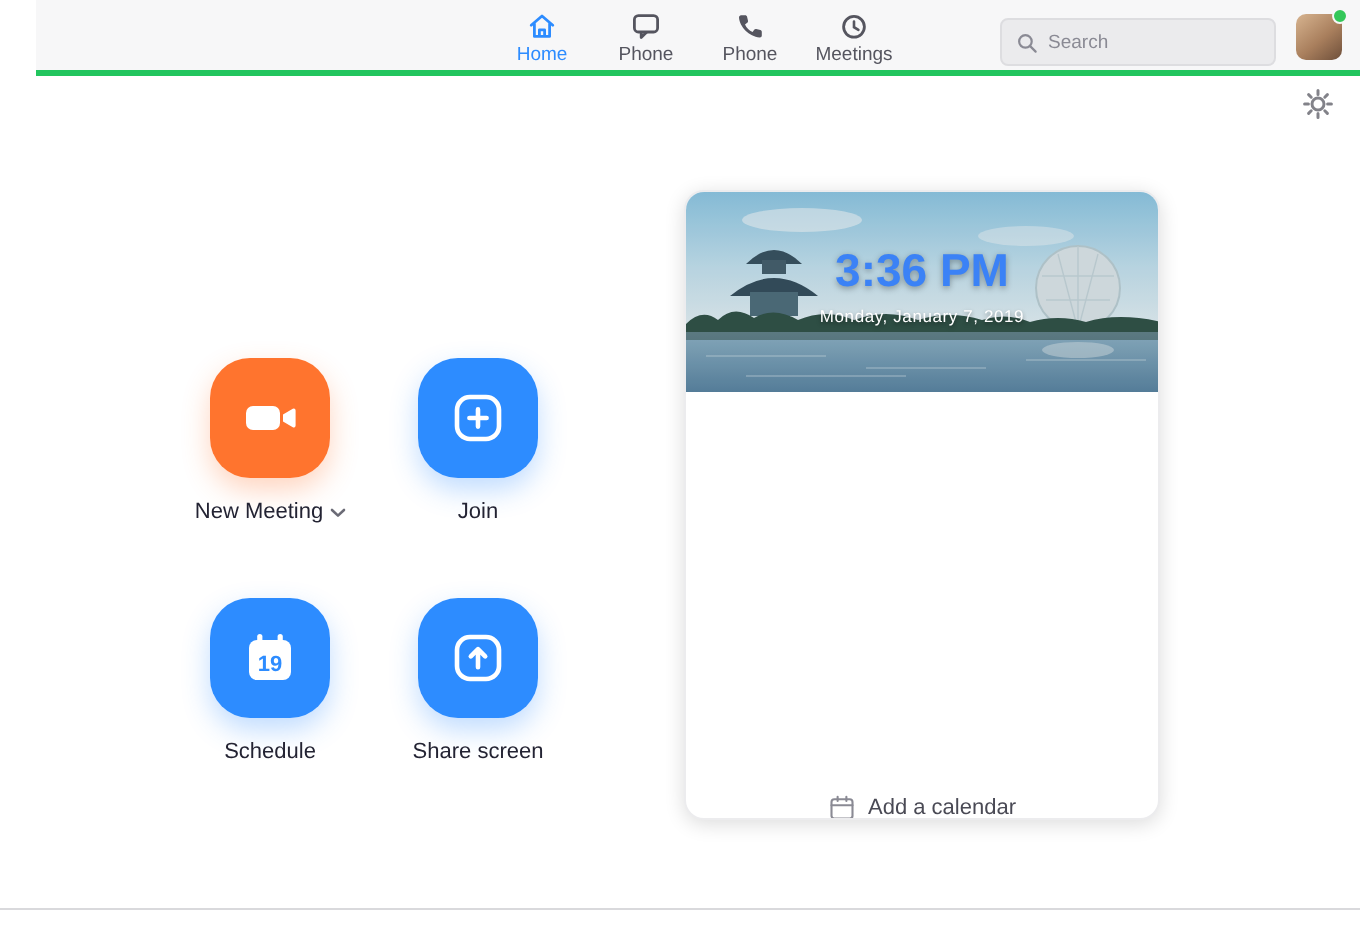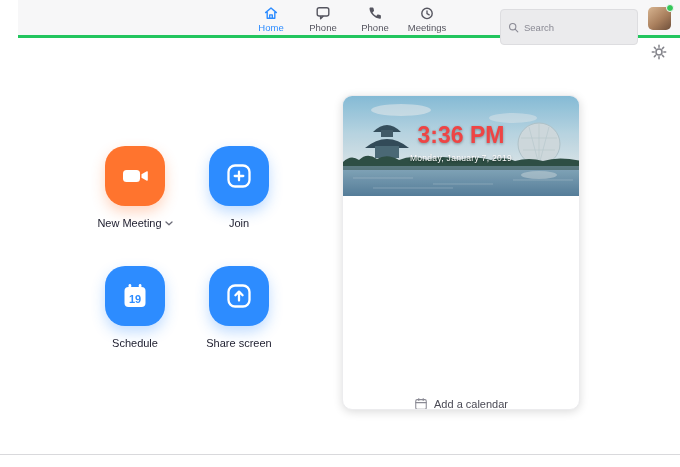--- a/index.html
+++ b/index.html
@@ -25,21 +25,21 @@
   .tab {
     width:48px; display:flex; flex-direction:column;
     align-items:center; justify-content:center; gap:2px;
     color:#55555f; cursor:pointer;
   }
   .tab.active { color:#2d8cff; }
   .tab .ticon { width:16px; height:16px; display:block; }
   .tab .tlabel { font-size:9.5px; line-height:1; }
 
   .search {
-    position:absolute; right:42px; top:9px; width:138px; height:36px;
+    position:absolute; right:42px; top:9px; width:138px; height:24px;
     background:#ebebed; border:1px solid #dddde0; border-radius:4px;
     display:flex; align-items:center; gap:5px; padding:0 7px;
   }
   .search input {
     flex:1; min-width:0; border:none; outline:none; background:transparent;
     font-family:"Liberation Sans", sans-serif;
     font-size:9.5px; color:#3a3a42;
   }
   .search input::placeholder { color:#8a8a94; }
 
@@ -49,21 +49,21 @@
     background:linear-gradient(140deg,#d7b490 0%,#a97f5d 55%,#6e4f3a 100%);
   }
   .status-dot {
     position:absolute; top:-3px; right:-3px; width:8px; height:8px;
     border-radius:50%; background:#34c759; border:1.5px solid #f7f7f8;
   }
 
   
   .settings-btn { position:absolute; right:13px; top:44px; width:16px; height:16px; cursor:pointer; }
 
-  .action { position:absolute; width:80px; text-align:center; }
+  .action { position:absolute; width:80px; text-align:center;margin-top:33px; }
   .action .tile {
     width:60px; height:60px; border-radius:20px; margin:0 auto;
     display:flex; align-items:center; justify-content:center; cursor:pointer;
   }
   .tile-orange { background:#ff742e; box-shadow:0 6px 14px rgba(255,116,46,.30); }
   .tile-blue   { background:#2d8cff; box-shadow:0 6px 14px rgba(45,140,255,.30); }
   .action .alabel {
     margin-top:11px; font-size:11px; color:#232333;
     display:flex; align-items:center; justify-content:center; gap:3px;
     white-space:nowrap;
@@ -77,21 +77,21 @@
   .card {
     position:absolute; left:342px; top:95px; width:238px; height:315px;
     background:#fff; border-radius:10px; overflow:hidden;
     border:1px solid #ececee;
     box-shadow:0 2px 10px rgba(0,0,0,.14);
   }
   .card-header { position:relative; height:100px; }
   .card-header svg { display:block; }
   .card-time {
     position:absolute; top:26px; left:0; width:100%; text-align:center;
-    color:#ef4444; font-size:23px; font-weight:bold;
+    color:#3b82f6; font-size:23px; font-weight:bold;
     text-shadow:0 1px 3px rgba(0,0,0,.35);
   }
   .card-date {
     position:absolute; top:57px; left:0; width:100%; text-align:center;
     color:#fff; font-size:8.5px; letter-spacing:.3px;
     text-shadow:0 1px 2px rgba(0,0,0,.4);
   }
   .card-body {
     height:215px; display:flex; align-items:flex-end; justify-content:center;
   }

